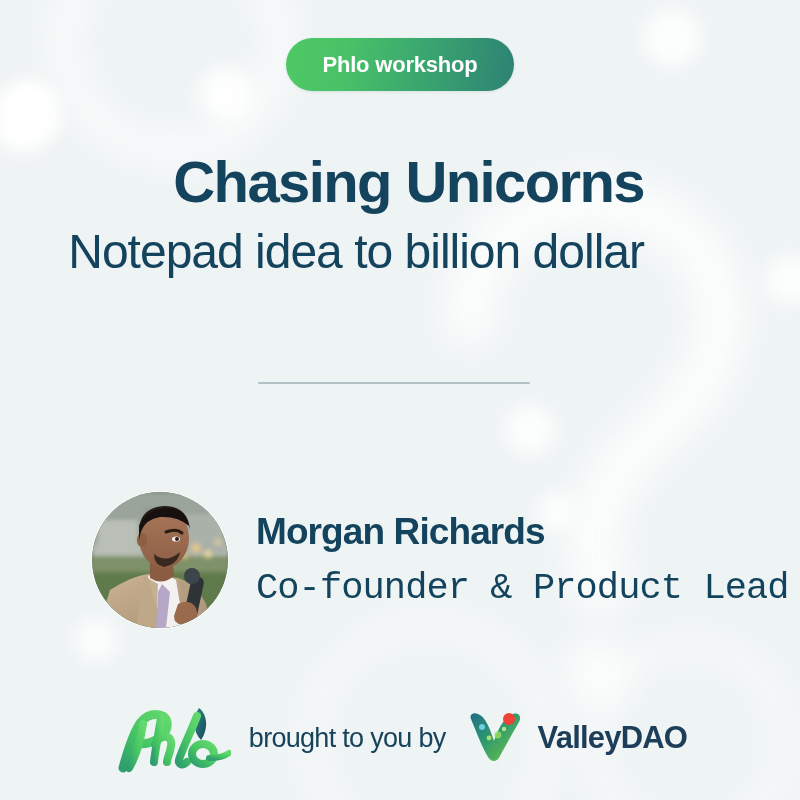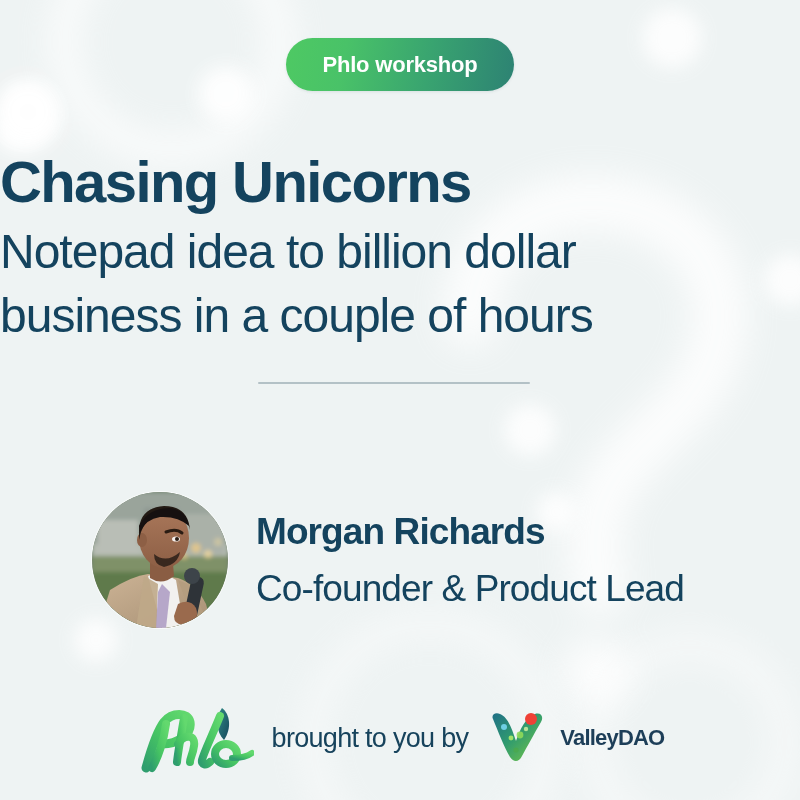--- a/index.html
+++ b/index.html
@@ -49,21 +49,21 @@
     letter-spacing: -0.2px;
     box-shadow: 0 1px 3px rgba(30, 70, 80, 0.10);
   }
 
   
   .headline-block {
     position: absolute;
     top: 152px;
     left: 0;
     width: 644px;
-    text-align: left;
+    text-align: right;
     color: #14435e;
   }
   .headline-title {
     font-size: 58px;
     font-weight: bold;
     line-height: 1.03;
     letter-spacing: -1.6px;
     margin: 0;
   }
   .headline-sub {
@@ -114,20 +114,21 @@
     font-size: 37px;
     font-weight: bold;
     letter-spacing: -0.9px;
     margin: 0;
   }
   .speaker-role {
     font-size: 37px;
     font-weight: normal;
     letter-spacing: -0.9px;
     margin: 16px 0 0 0;
+    font-family: Liberation Mono, monospace;
   }
 
   
   .footer {
     position: absolute;
     left: 0;
     top: 700px;
     width: 800px;
     height: 76px;
     display: flex;
@@ -137,21 +138,21 @@
   .phlo-logo { display: block; }
   .brought {
     font-size: 27px;
     color: #17435c;
     letter-spacing: -0.7px;
     margin: 0 18px 0 18px;
     white-space: nowrap;
   }
   .valley-mark { display: block; margin-right: 12px; }
   .valley-word {
-    font-size: 22px;
+    font-size: 31px;
     font-weight: bold;
     color: #1d3e58;
     letter-spacing: -0.8px;
     white-space: nowrap;
   }
 </style>
 </head>
 <body>
 
 <div id="card">
@@ -210,21 +211,20 @@
   </svg>
 
   <div class="badge-wrap">
     <div class="badge">Phlo workshop</div>
   </div>
 
   <div class="headline-block">
     <h1 class="headline-title">Chasing Unicorns</h1>
     <p class="headline-sub">
       <span class="sub-line">Notepad idea to billion dollar</span>
-      <span class="sub-line">business in a couple of hours</span>
     </p>
   </div>
 
   <div class="divider"></div>
 
   <div class="speaker">
     <div class="avatar">
       <svg width="136" height="136" viewBox="0 0 136 136" xmlns="http://www.w3.org/2000/svg" aria-hidden="true">
         <defs>
           <clipPath id="avclip">

